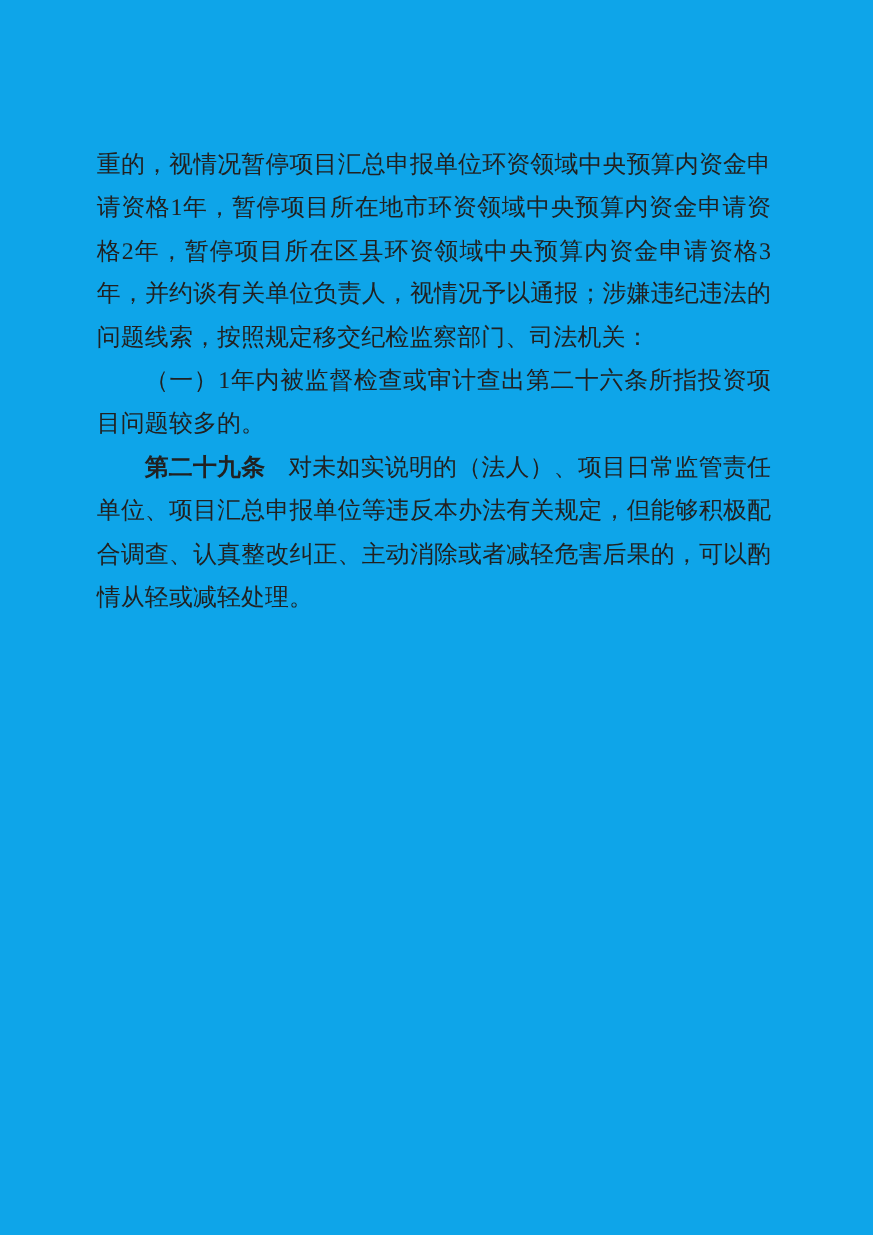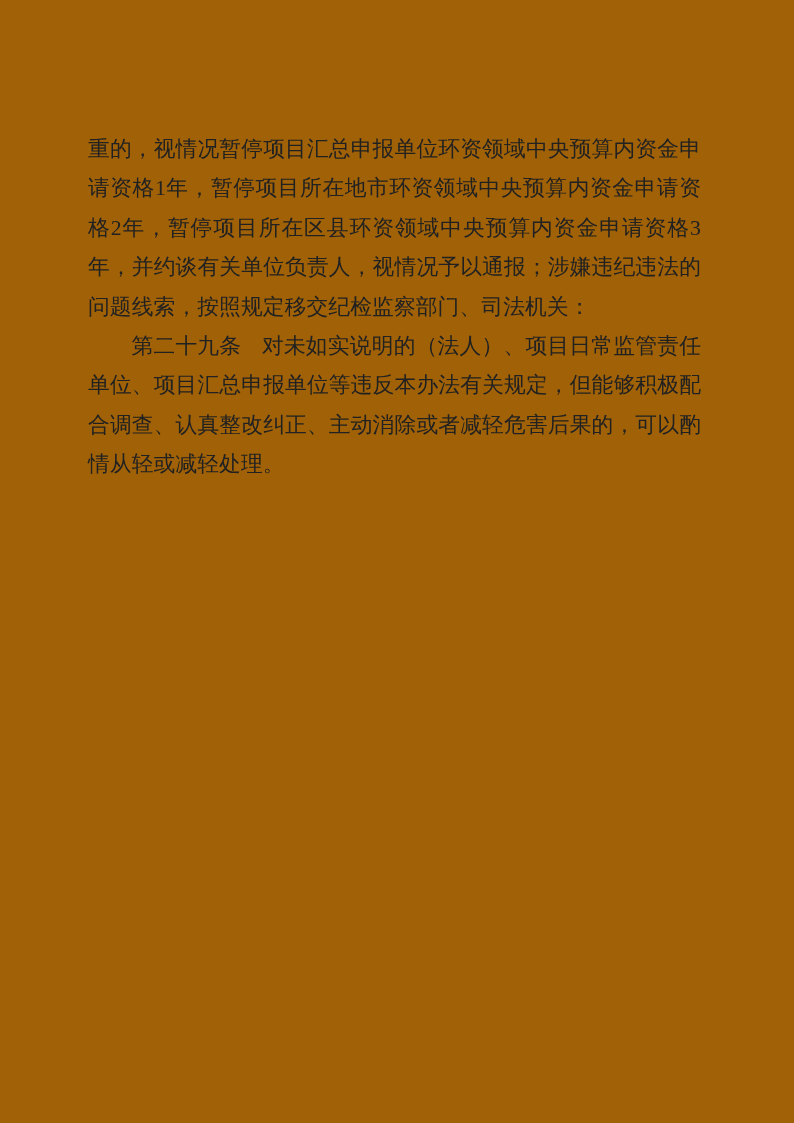--- a/index.html
+++ b/index.html
@@ -4,21 +4,21 @@
 <style>
   html, body {
     margin: 0;
     padding: 0;
     background: #ffffff;
   }
   .page {
     position: relative;
     width: 794px;
     height: 1123px;
-    background: #a16207;
+    background: #0ea5e9;
     overflow: hidden;
     font-family: "Liberation Serif", "DejaVu Serif", serif;
   }
   .text-block {
     position: absolute;
     left: 88px;
     top: 130px;
     width: 613px;
     color: #212121;
     font-size: 21.75px;
@@ -28,33 +28,34 @@
     margin: 0;
     text-align: justify;
     
     text-justify: inter-ideograph;
     letter-spacing: 0.1px;
   }
   .para.indent {
     text-indent: 2em;
   }
   .article-term {
-    font-weight: normal;
+    font-weight: bold;
     padding-right: 0.95em; 
     margin-top: 47px;
   }
 </style>
 </head>
 <body>
 
 <div class="page">
   <div class="text-block">
 
     <p class="para">重的，视情况暂停项目汇总申报单位环资领域中央预算内资金申请资格1年，暂停项目所在地市环资领域中央预算内资金申请资格2年，暂停项目所在区县环资领域中央预算内资金申请资格3年，并约谈有关单位负责人，视情况予以通报；涉嫌违纪违法的问题线索，按照规定移交纪检监察部门、司法机关：</p>
 
+    <p class="para indent">（一）1年内被监督检查或审计查出第二十六条所指投资项目问题较多的。</p>
 
 
 
     <p class="para indent"><span class="article-term">第二十九条</span><span>对未如实说明的（法人）、项目日常监管责任单位、项目汇总申报单位等违反本办法有关规定，但能够积极配合调查、认真整改纠正、主动消除或者减轻危害后果的，可以酌情从轻或减轻处理。</span></p>
 
 
   </div>
 </div>
 
 </body></html>

